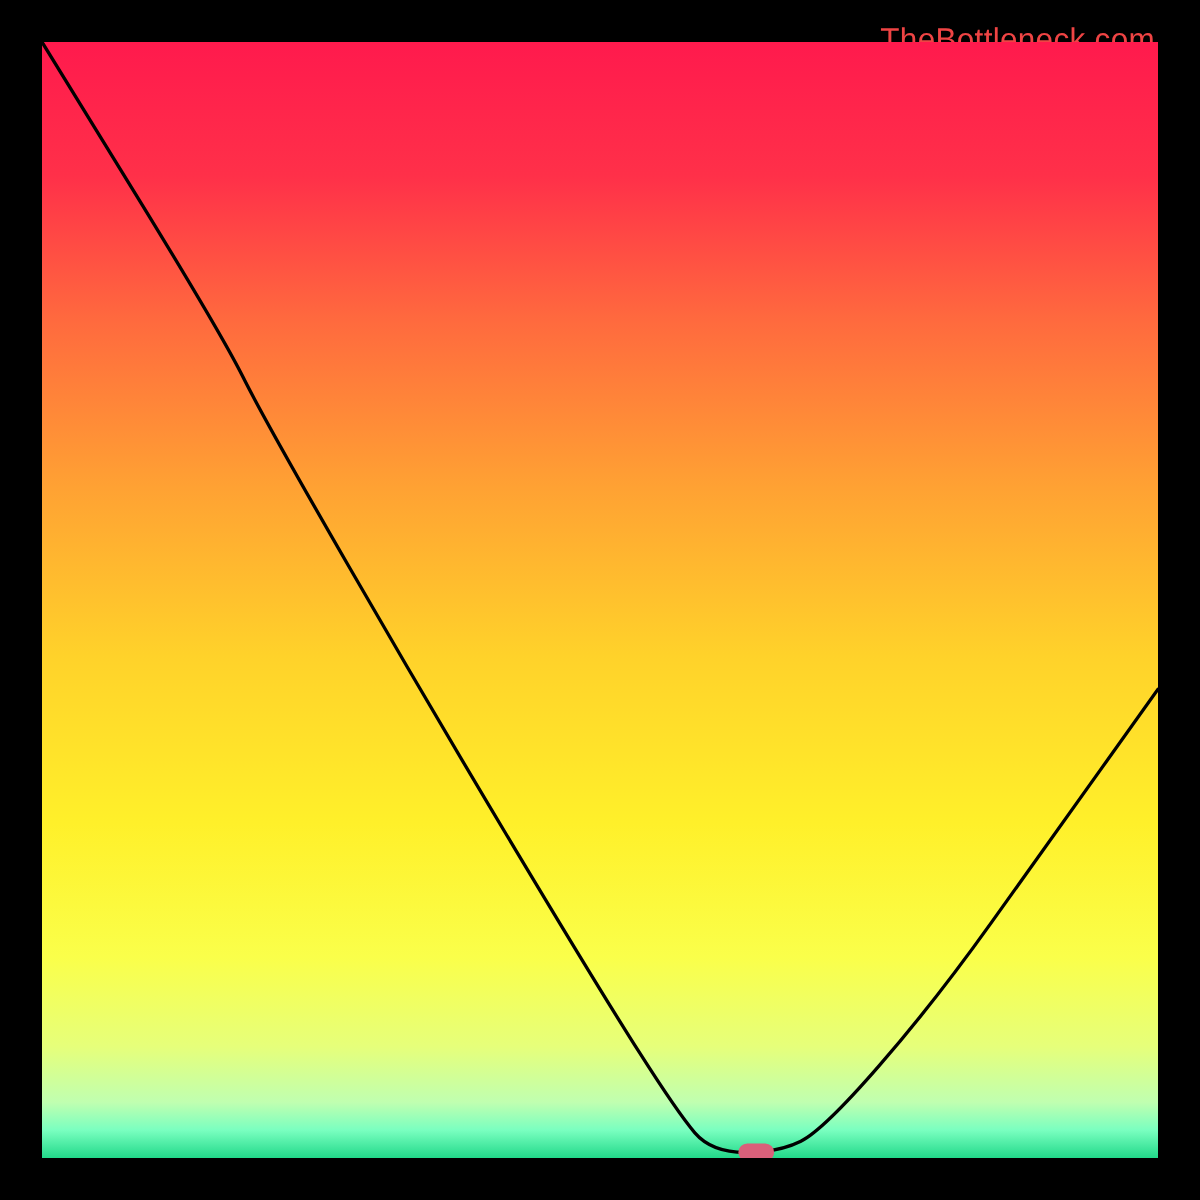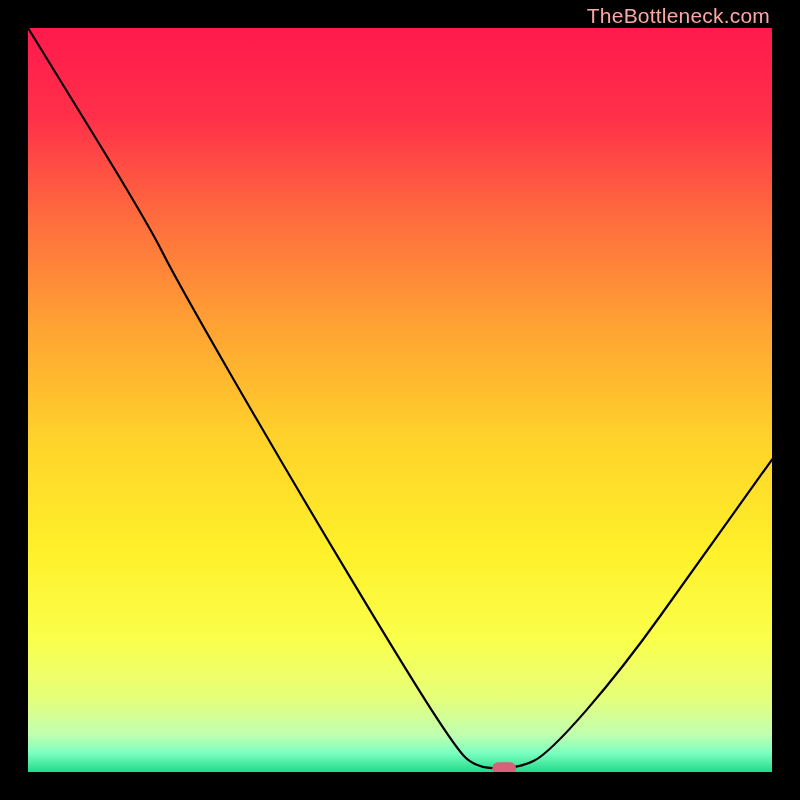--- a/index.html
+++ b/index.html
@@ -21,23 +21,23 @@
   }
   .plot-area {
     position: absolute;
     top: 0;
     left: 0;
     width: 744px;
     height: 744px;
   }
   .watermark {
     position: absolute;
-    top: 4px;
+    top: 15px;
     right: 30px;
-    color: #fca5a5;
+    color: #ef4444;
     font-size: 21px;
     font-weight: 500;
     letter-spacing: 0.2px;
   }
   svg {
     display: block;
   }
 </style>
 </head>
 <body>

